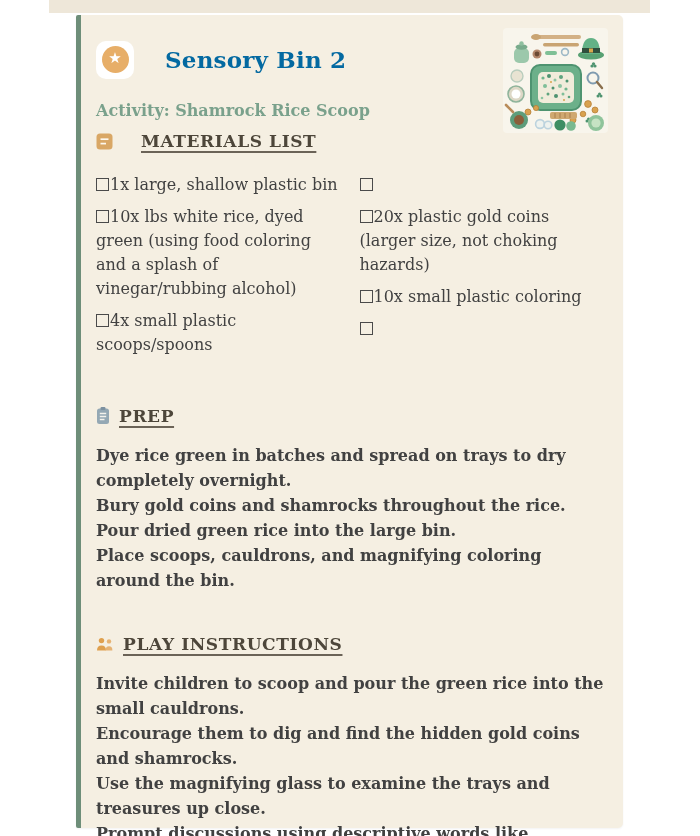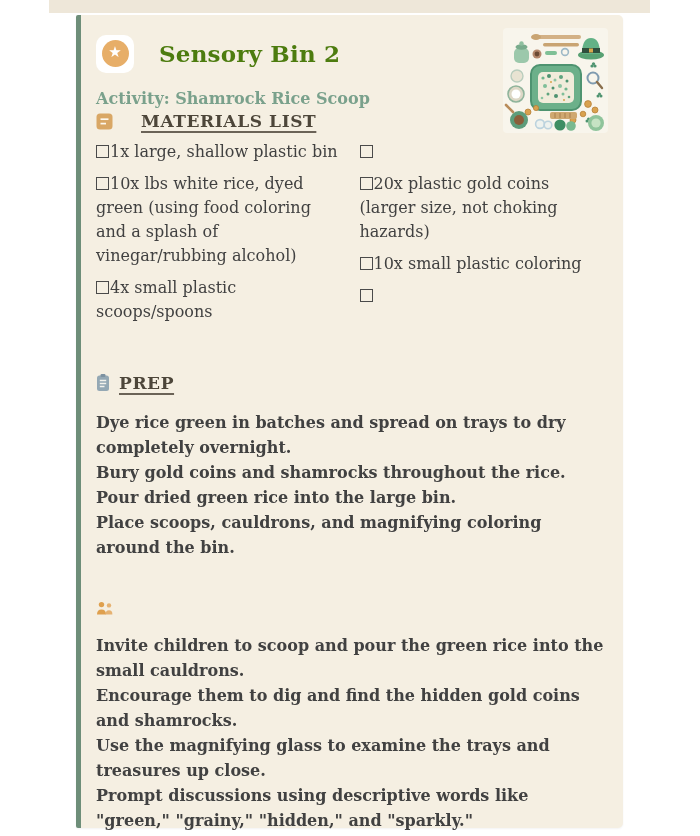--- a/index.html
+++ b/index.html
@@ -6,29 +6,29 @@
     font-family:"DejaVu Serif","Liberation Serif",serif;}
   .top-strip{position:absolute;left:49px;top:0;width:601px;height:13px;background:#eee7d9;}
   .card{position:absolute;left:76px;top:15px;width:547px;height:813px;box-sizing:border-box;
     background:#f5efe2;border-left:5px solid #6e8e79;border-radius:2px 5px 5px 2px;
     padding:13px 18px 20px 15px;box-shadow:0 1px 2px rgba(0,0,0,0.05);}
   .illustration{position:absolute;top:13px;right:15px;width:105px;height:105px;border-radius:4px;overflow:hidden;}
   .header{display:flex;align-items:center;gap:13px;}
   .badge{width:38px;height:38px;background:#ffffff;border-radius:10px;display:flex;align-items:center;justify-content:center;flex:0 0 auto;}
   .badge-circle{width:27px;height:27px;border-radius:50%;background:#e7ae68;display:flex;align-items:center;justify-content:center;}
   .badge-circle .star{color:#ffffff;font-size:15px;line-height:1;transform:translateY(-1px);}
-  h1{margin:12px;font-size:23px;font-weight:700;color:#4d7c0f;letter-spacing:0.2px;}
+  h1{margin:18px;font-size:23px;font-weight:700;color:#0369a1;letter-spacing:0.2px;}
   h2{margin:10px 0 0 0;font-size:16px;font-weight:700;color:#7aa18c;}
   .section-heading{display:flex;align-items:center;gap:9px;margin-top:19px;}
-  .section-heading.tight{margin-top:3px;gap:28px;}
+  .section-heading.tight{margin-top:11px;gap:28px;}
   .section-heading.loose{margin-top:41px;}
   .heading-text{font-size:17px;font-weight:700;color:#4d463a;letter-spacing:0.6px;
     text-decoration:underline;text-decoration-thickness:1.5px;text-underline-offset:4px;text-decoration-color:#6b6357;}
   .icon{display:inline-flex;flex:0 0 auto;}
-  .materials-grid{display:grid;grid-template-columns:1fr 1fr;column-gap:18px;margin-top:9px;}
+  .materials-grid{display:grid;grid-template-columns:1fr 1fr;column-gap:18px;margin-top:22px;}
   .mat-item{font-size:16px;line-height:24px;color:#414141;margin-bottom:8px;}
   .checkbox{display:inline-block;width:11px;height:11px;border:1.6px solid #4a4a4a;background:transparent;
     vertical-align:baseline;transform:translateY(1px);margin-right:1px;}
   .para{margin-top:17px;}
   .para .line{font-size:16px;line-height:25px;color:#414141;font-weight:bold;}
 </style>
 </head>
 <body>
 
 <div class="top-strip"></div>
@@ -183,20 +183,21 @@
 
   <div class="section-heading loose">
     <span class="icon">
       <svg width="18" height="15" viewBox="0 0 18 15">
           <circle cx="5.5" cy="3.6" r="2.7" fill="#dfa04e"></circle>
           <path d="M1 13.5 q0 -5 4.5 -5 q4.5 0 4.5 5 z" fill="#dfa04e"></path>
           <circle cx="13" cy="4.4" r="2.2" fill="#e6b272"></circle>
           <path d="M9.6 13.5 q0 -4.2 3.4 -4.2 q3.4 0 3.4 4.2 z" fill="#e6b272"></path>
         </svg>
     </span>
+    <span class="heading-text">PLAY INSTRUCTIONS</span>
   </div>
 
   <div class="para">
       <div class="line">Invite children to scoop and pour the green rice into the small cauldrons.</div>
       <div class="line">Encourage them to dig and find the hidden gold coins and shamrocks.</div>
       <div class="line">Use the magnifying glass to examine the trays and treasures up close.</div>
       <div class="line">Prompt discussions using descriptive words like "green," "grainy," "hidden," and "sparkly."</div>
     </div>
 
 </div>

